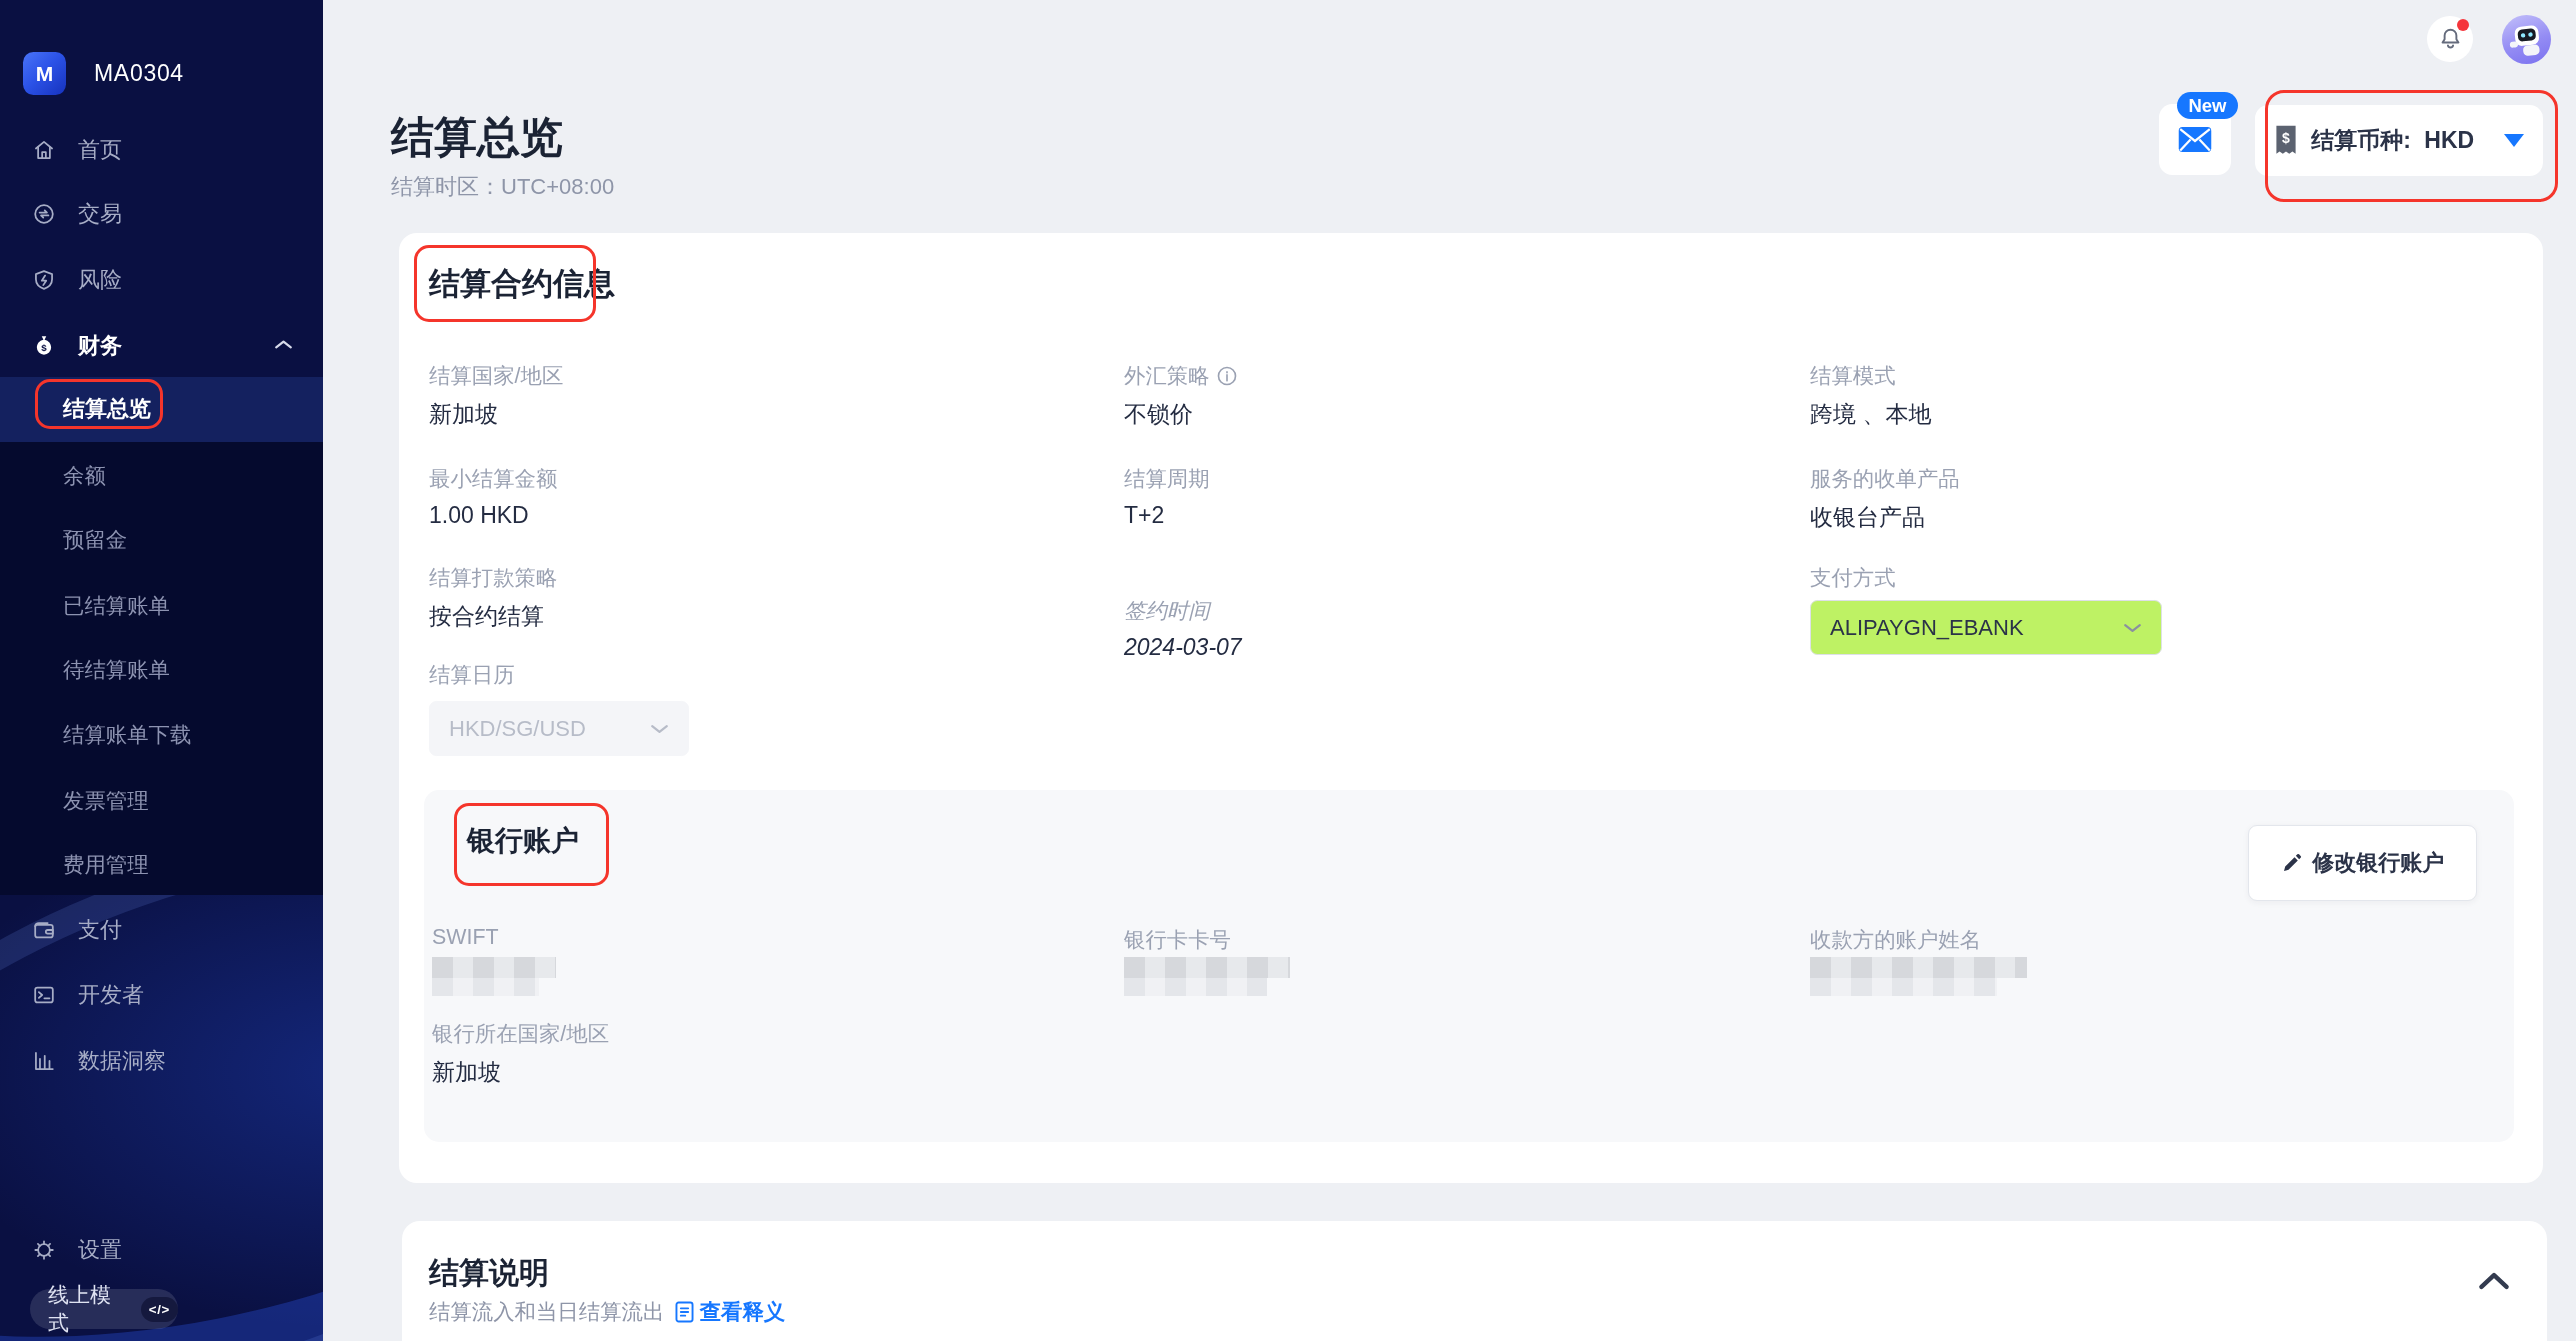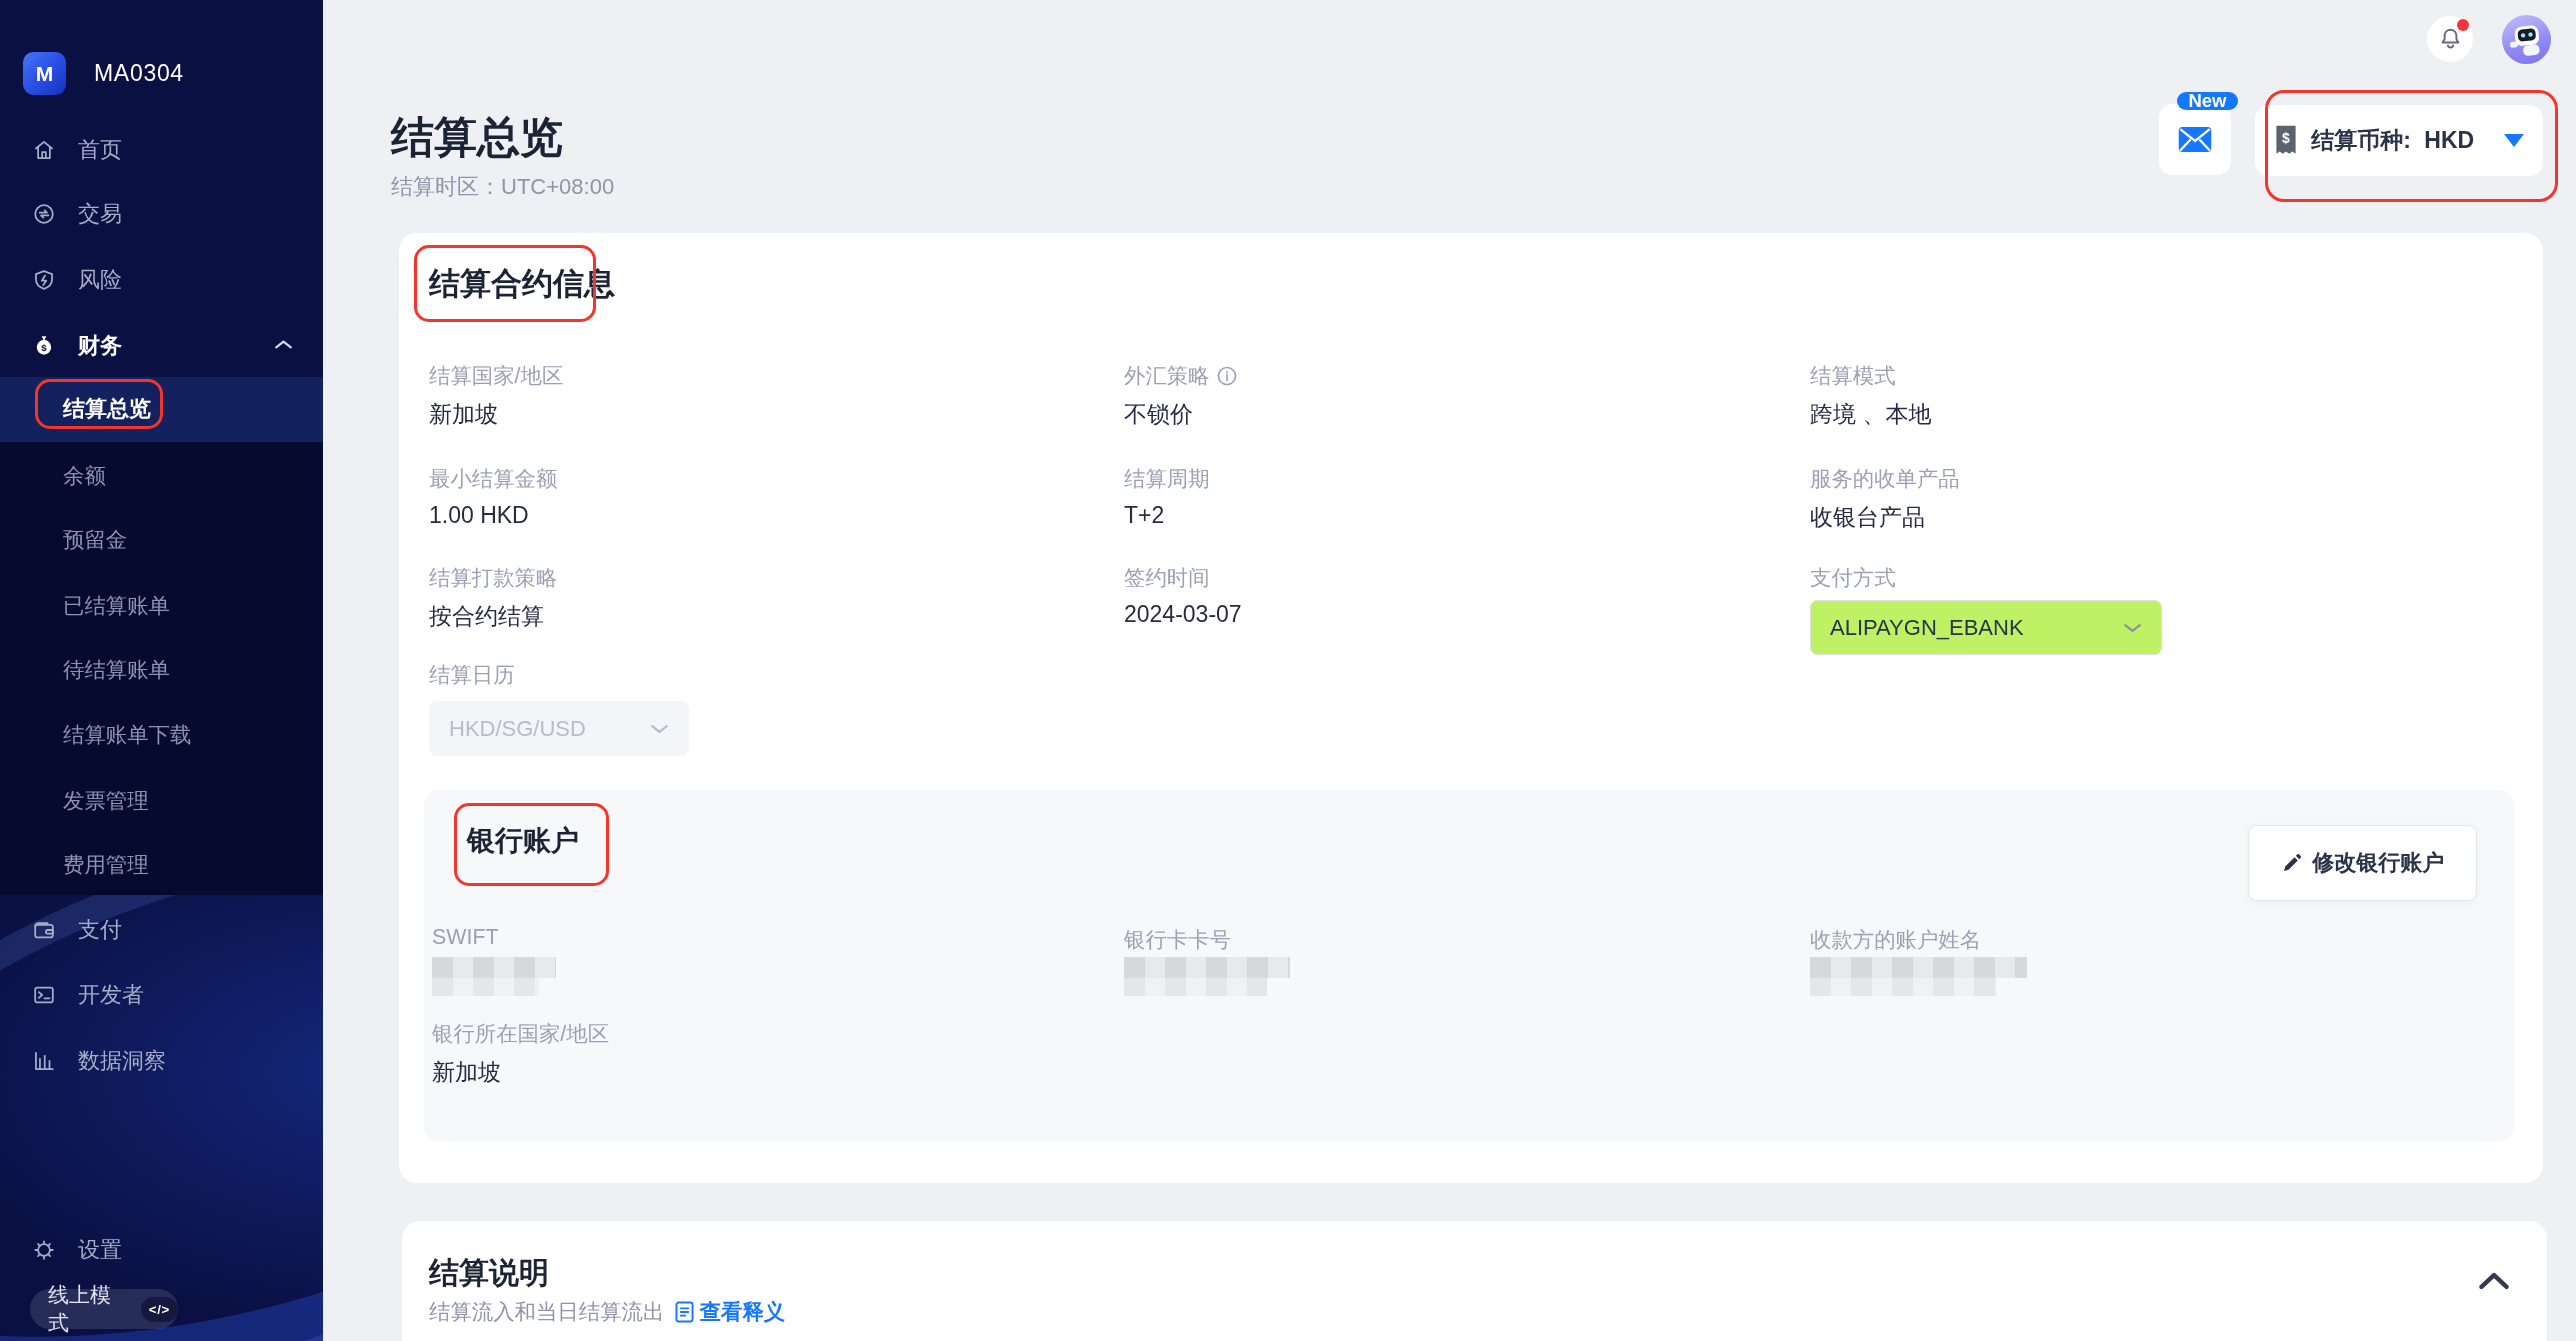--- a/index.html
+++ b/index.html
@@ -67,21 +67,21 @@
   .avatar {
     position:absolute; left:2502px; top:15px; width:49px; height:49px; border-radius:50%;
     background:linear-gradient(160deg,#c3c0fa 0%,#948cf4 55%,#7a71ef 100%);
     display:flex; align-items:center; justify-content:center; cursor:pointer; overflow:hidden;
   }
   .mail-card {
     position:absolute; left:2159px; top:104px; width:72px; height:71px; border-radius:13.3px;
     background:#fff; display:flex; align-items:center; justify-content:center; cursor:pointer;
   }
   .new-badge {
-    position:absolute; left:2177px; top:92px; width:61px; height:18px; border-radius:14px;
+    position:absolute; left:2177px; top:92px; width:61px; height:27px; border-radius:14px;
     background:#1677ff; color:#fff; font-size:18.5px; font-weight:600;
     display:flex; align-items:center; justify-content:center; z-index:3;
   }
   .currency-box {
     position:absolute; left:2255px; top:105px; width:288px; height:71px; border-radius:13.3px;
     background:#fff; display:flex; align-items:center; padding:0 19px; cursor:pointer;
   }
   .currency-text { font-size:23px; font-weight:600; color:#2b3348; margin-left:13.3px; }
   .tri-down {
     margin-left:auto; width:0; height:0;
@@ -341,21 +341,21 @@
   </div>
   <div class="field" style="left:1810px; top:464px;">
     <div class="flabel">服务的收单产品</div>
     <div class="fvalue" style="top:38px;">收银台产品</div>
   </div>
 
   <div class="field" style="left:429px; top:563px;">
     <div class="flabel">结算打款策略</div>
     <div class="fvalue" style="top:38px;">按合约结算</div>
   </div>
-  <div class="field" style="left:1124px; top:563px;">
+  <div class="field" style="left:1124px; top:596px;font-style:italic;">
     <div class="flabel">签约时间</div>
     <div class="fvalue" style="top:38px;">2024-03-07</div>
   </div>
   <div class="field" style="left:1810px; top:563px;">
     <div class="flabel">支付方式</div>
   </div>
   <div class="select" style="left:1810px; top:600px; width:352px;">
     <span>ALIPAYGN_EBANK</span>
     <svg class="sel-chevron" width="19" height="12" viewBox="0 0 26 16" fill="none" stroke="#8a90a0" stroke-width="3" stroke-linecap="round" stroke-linejoin="round">
         <path d="M3 4 L13 12 L23 4"></path>

